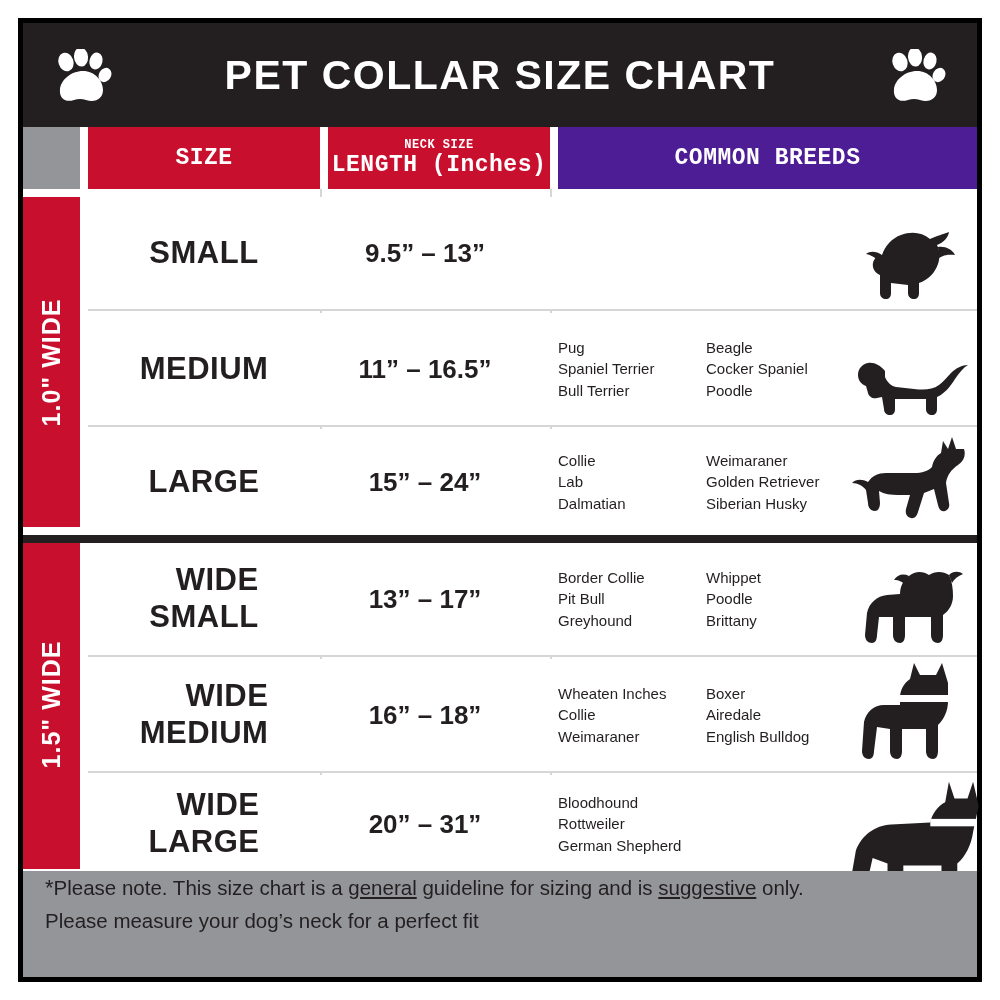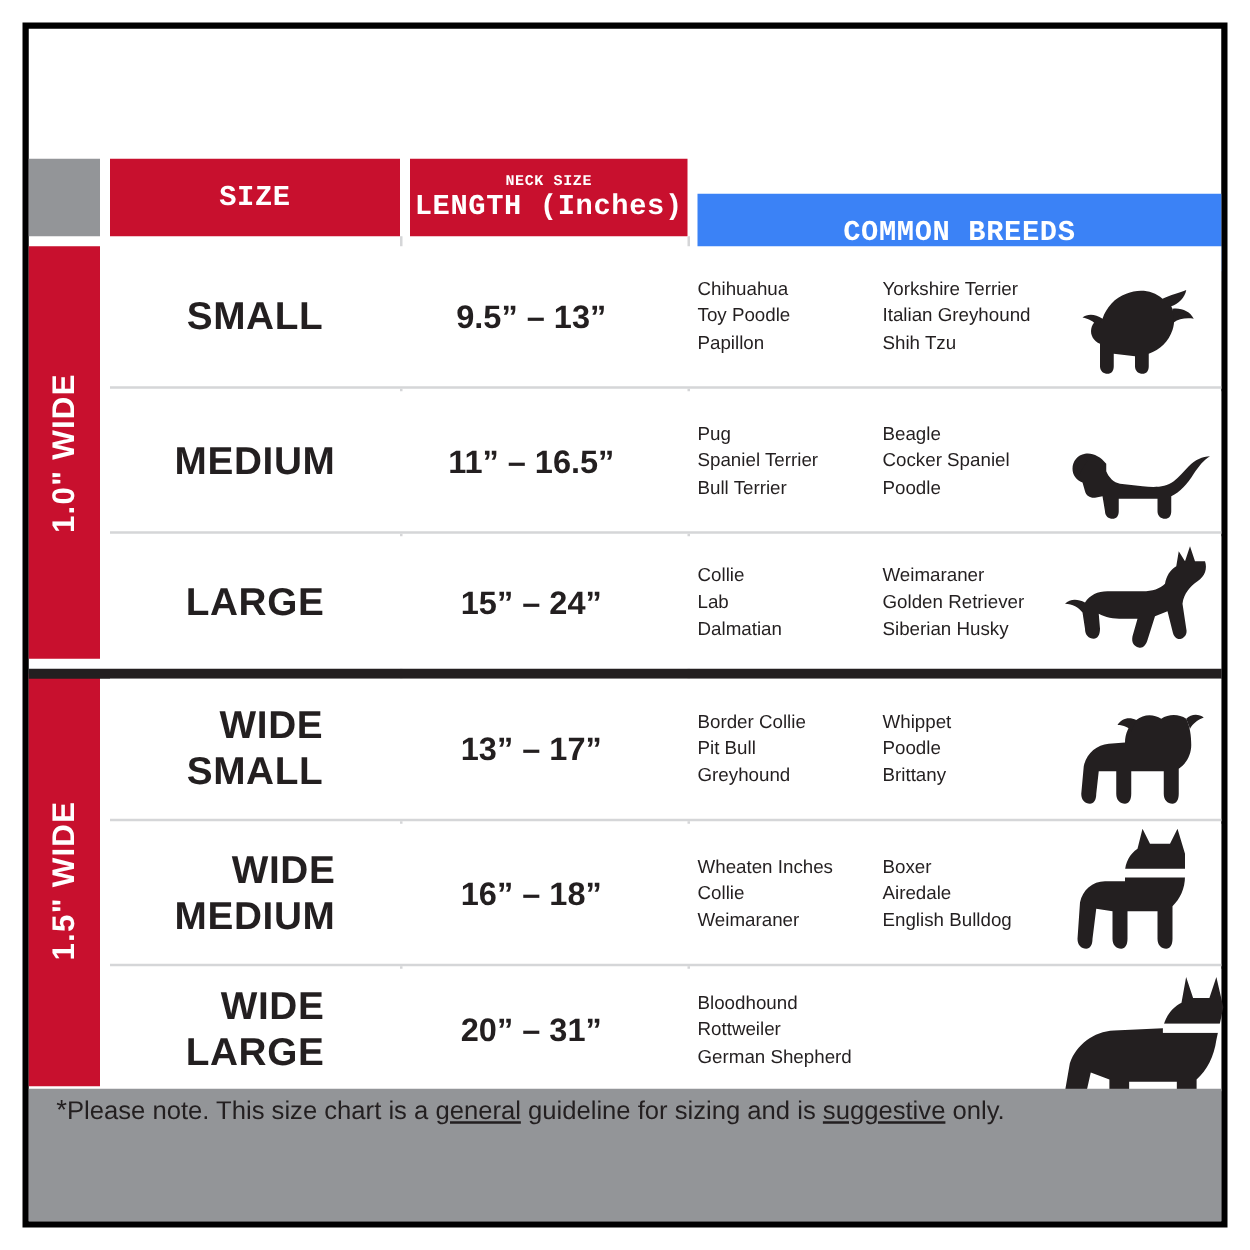--- a/index.html
+++ b/index.html
@@ -96,22 +96,21 @@
     line-height: 1.05;
   }
   .ch-length .small {
     font-size: 12px;
     font-weight: bold;
     letter-spacing: 0.5px;
     margin-bottom: 1px;
   }
   .ch-breeds {
     left: 535px; width: 419px;
-    background: #3b82f6;
-    margin-top: 28px;
+    background: #4c1d95;
   }
 
   
   .sidebar {
     position: absolute;
     left: 0;
     width: 57px;
     background: #c8102e;
     color: #ffffff;
     font-weight: bold;
@@ -232,20 +231,37 @@
   }
   .footer-line .u { text-decoration: underline; }
   .footer-star { font-size: 22px; }
 </style>
 </head>
 <body>
 
 <div id="chart">
   <div class="frame">
 
+    <div class="header">
+      <svg class="paw left" viewBox="0 0 60 56">
+        <ellipse cx="13" cy="13" rx="7.5" ry="9.5" fill="#ffffff" transform="rotate(-18 13 13)"></ellipse>
+        <ellipse cx="28" cy="8" rx="7" ry="9.5" fill="#ffffff" transform="rotate(-6 28 8)"></ellipse>
+        <ellipse cx="43" cy="12" rx="6.5" ry="8.5" fill="#ffffff" transform="rotate(14 43 12)"></ellipse>
+        <ellipse cx="52" cy="26" rx="6" ry="7.5" fill="#ffffff" transform="rotate(32 52 26)"></ellipse>
+        <path d="M30 22 C42 22 50 32 50 41 C50 50 42 54 33 51 C29 49.5 25 49.5 21 51 C12 54 6 49 7 40 C8 31 18 22 30 22 Z" fill="#ffffff"></path>
+      </svg>
+      <div class="header-title">PET COLLAR SIZE CHART</div>
+      <svg class="paw right" viewBox="0 0 60 56">
+        <ellipse cx="13" cy="13" rx="7.5" ry="9.5" fill="#ffffff" transform="rotate(-18 13 13)"></ellipse>
+        <ellipse cx="28" cy="8" rx="7" ry="9.5" fill="#ffffff" transform="rotate(-6 28 8)"></ellipse>
+        <ellipse cx="43" cy="12" rx="6.5" ry="8.5" fill="#ffffff" transform="rotate(14 43 12)"></ellipse>
+        <ellipse cx="52" cy="26" rx="6" ry="7.5" fill="#ffffff" transform="rotate(32 52 26)"></ellipse>
+        <path d="M30 22 C42 22 50 32 50 41 C50 50 42 54 33 51 C29 49.5 25 49.5 21 51 C12 54 6 49 7 40 C8 31 18 22 30 22 Z" fill="#ffffff"></path>
+      </svg>
+    </div>
 
     <div class="colhead">
       <div class="cell ch-gray"></div>
       <div class="cell ch-size">SIZE</div>
       <div class="cell ch-length">
         <div class="small">NECK SIZE</div>
         <div>LENGTH (Inches)</div>
       </div>
       <div class="cell ch-breeds">COMMON BREEDS</div>
     </div>
@@ -256,28 +272,20 @@
     <div class="sidebar side-2">
       <span>1.5" WIDE</span>
     </div>
 
     <div class="vline" style="left:297px; top:166px; height:680px;"></div>
     <div class="vline" style="left:527px; top:166px; height:680px;"></div>
 
     <div class="row" style="top:174px; height:114px;">
       <div class="cell-size">SMALL</div>
       <div class="cell-length">9.5” – 13”</div>
-      <div class="cell-breeds">
-        <div class="breed-col c1" style="white-space:pre-line">Chihuahua
-Toy Poodle
-Papillon</div>
-        <div class="breed-col c2" style="white-space:pre-line">Yorkshire Terrier
-Italian Greyhound
-Shih Tzu</div>
-      </div>
       <div class="cell-silhouette">
         <svg width="112" height="92" viewBox="0 0 112 92">
           <path d="M74 22 C66 15 55 14 45 18 C36 21 29 29 26 38 C22 38 18 41 17 46 C16 51 19 56 24 58 L24 76 C24 80 27 82 30 82 C33 82 35 80 35 76 L35 66 L52 68 L52 76 C52 80 55 82 58 82 C61 82 63 80 63 76 L63 66 C72 63 79 56 82 47 C84 41 84 34 81 28 C87 26 92 21 93 15 C88 17 80 19 74 22 Z" fill="#231f20"></path>
           <path d="M26 38 C20 34 14 34 10 37 C15 38 19 40 22 44 Z" fill="#231f20"></path>
           <path d="M82 30 C89 29 96 32 99 38 C93 37 87 38 83 41 Z" fill="#231f20"></path>
         </svg>
       </div>
     </div>
 
     <div class="row" style="top:290px; height:114px;">
@@ -374,16 +382,17 @@
           <path d="M142 8 L136 26 L122 26 L116 8 L112 30 C104 34 98 42 96 52 L54 54 C36 55 22 66 16 82 L8 128 C7 135 10 140 16 140 C21 140 24 136 25 130 L34 90 L50 96 L50 130 C50 136 54 140 59 140 C64 140 67 136 67 130 L67 98 L108 98 L108 130 C108 136 112 140 117 140 C122 140 125 136 125 130 L125 96 C134 88 140 76 142 62 L148 34 Z" fill="#231f20"></path>
           <rect x="96" y="48" width="50" height="8" fill="#ffffff"></rect>
         </svg>
       </div>
     </div>
 
     <div class="footer">
       <div class="footer-line">
         <span class="footer-star">*</span><span>Please note. This size chart is a </span><span class="u">general</span><span> guideline for sizing and is </span><span class="u">suggestive</span><span> only.</span>
       </div>
+      <div class="footer-line">Please measure your dog’s neck for a perfect fit</div>
     </div>
 
   </div>
 </div>
 
 </body></html>

